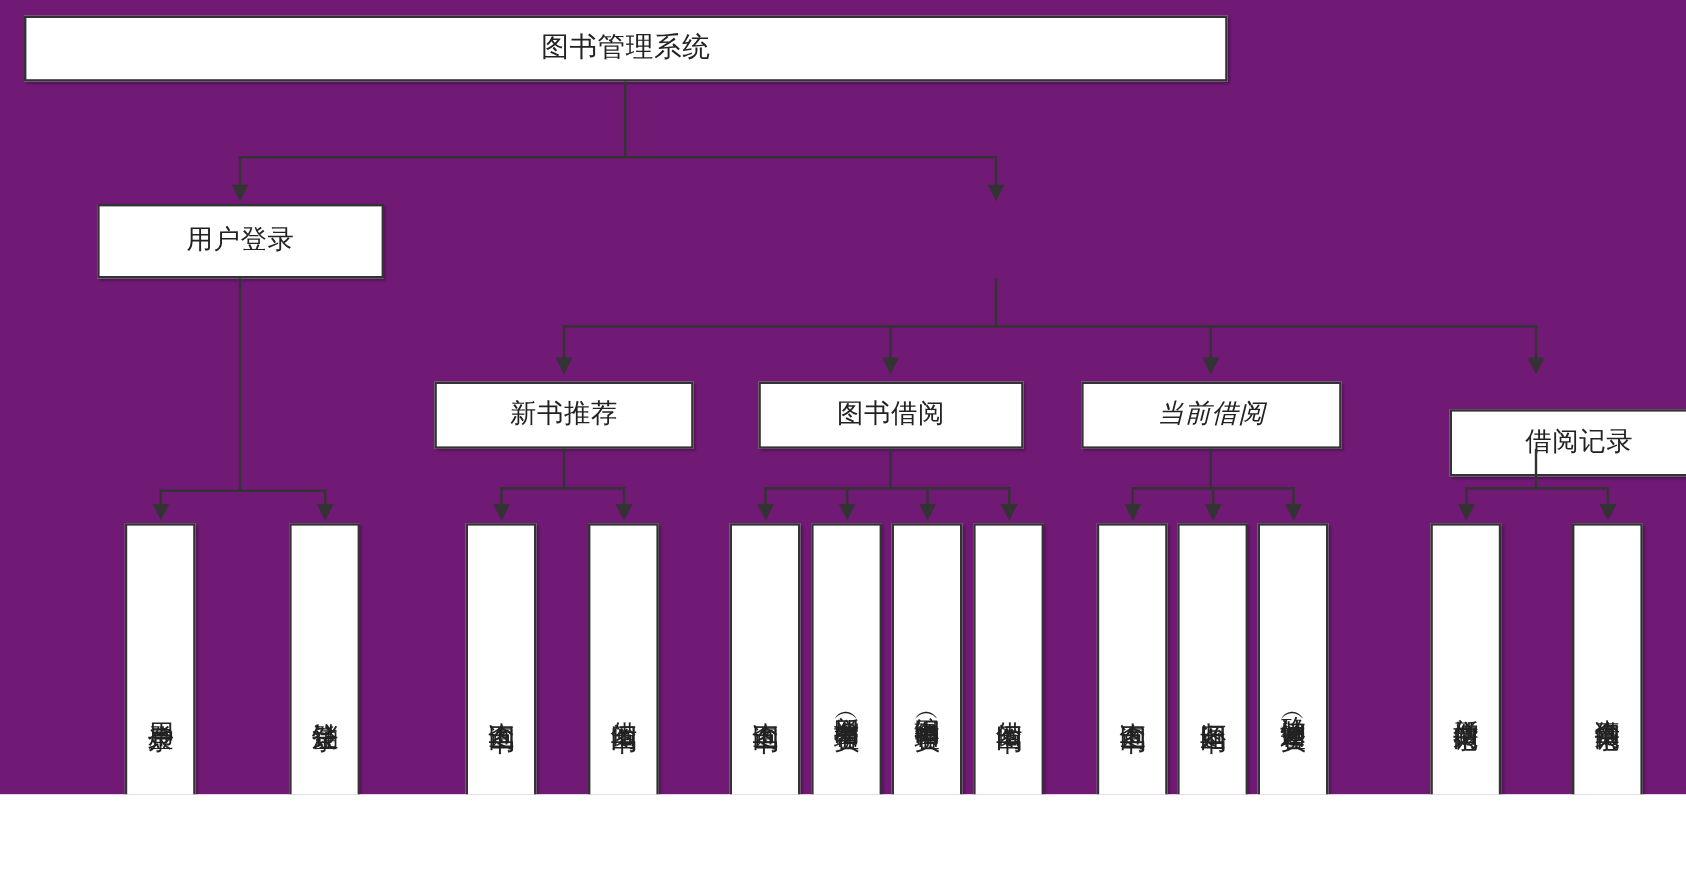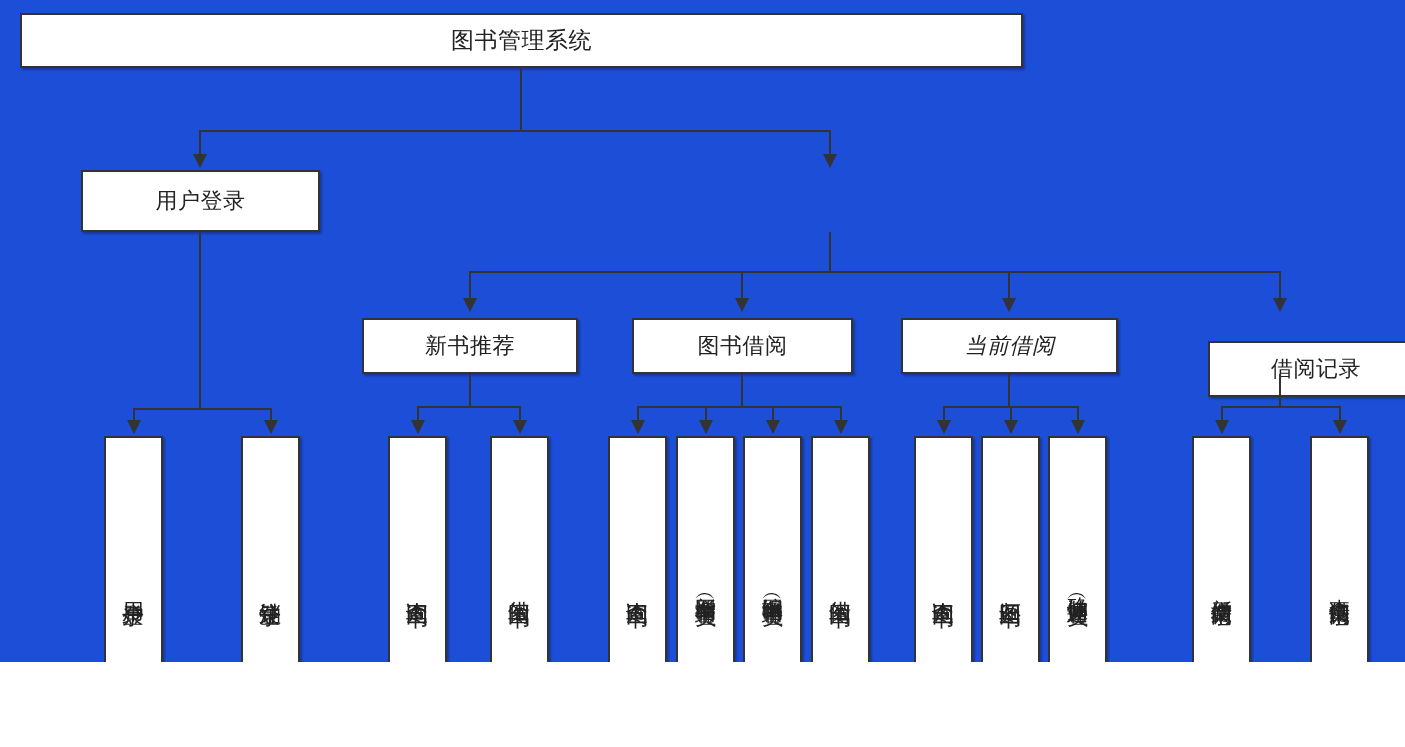--- a/index.html
+++ b/index.html
@@ -4,21 +4,21 @@
 <style>
   html,body{margin:0;padding:0;background:#ffffff;}
   body{
     font-family:"DejaVu Sans","Liberation Sans",sans-serif;
     -webkit-font-smoothing:antialiased;
   }
   #canvas{
     position:relative;
     width:1405px;
     height:662px;
-    background:#1d4ed8;
+    background:#701a75;
     overflow:hidden;
   }
   .node{
     position:absolute;
     box-sizing:border-box;
     background:#ffffff;
     border:2px solid #333333;
     box-shadow:2px 2px 2px rgba(0,0,0,0.28);
     display:flex;
     align-items:center;

